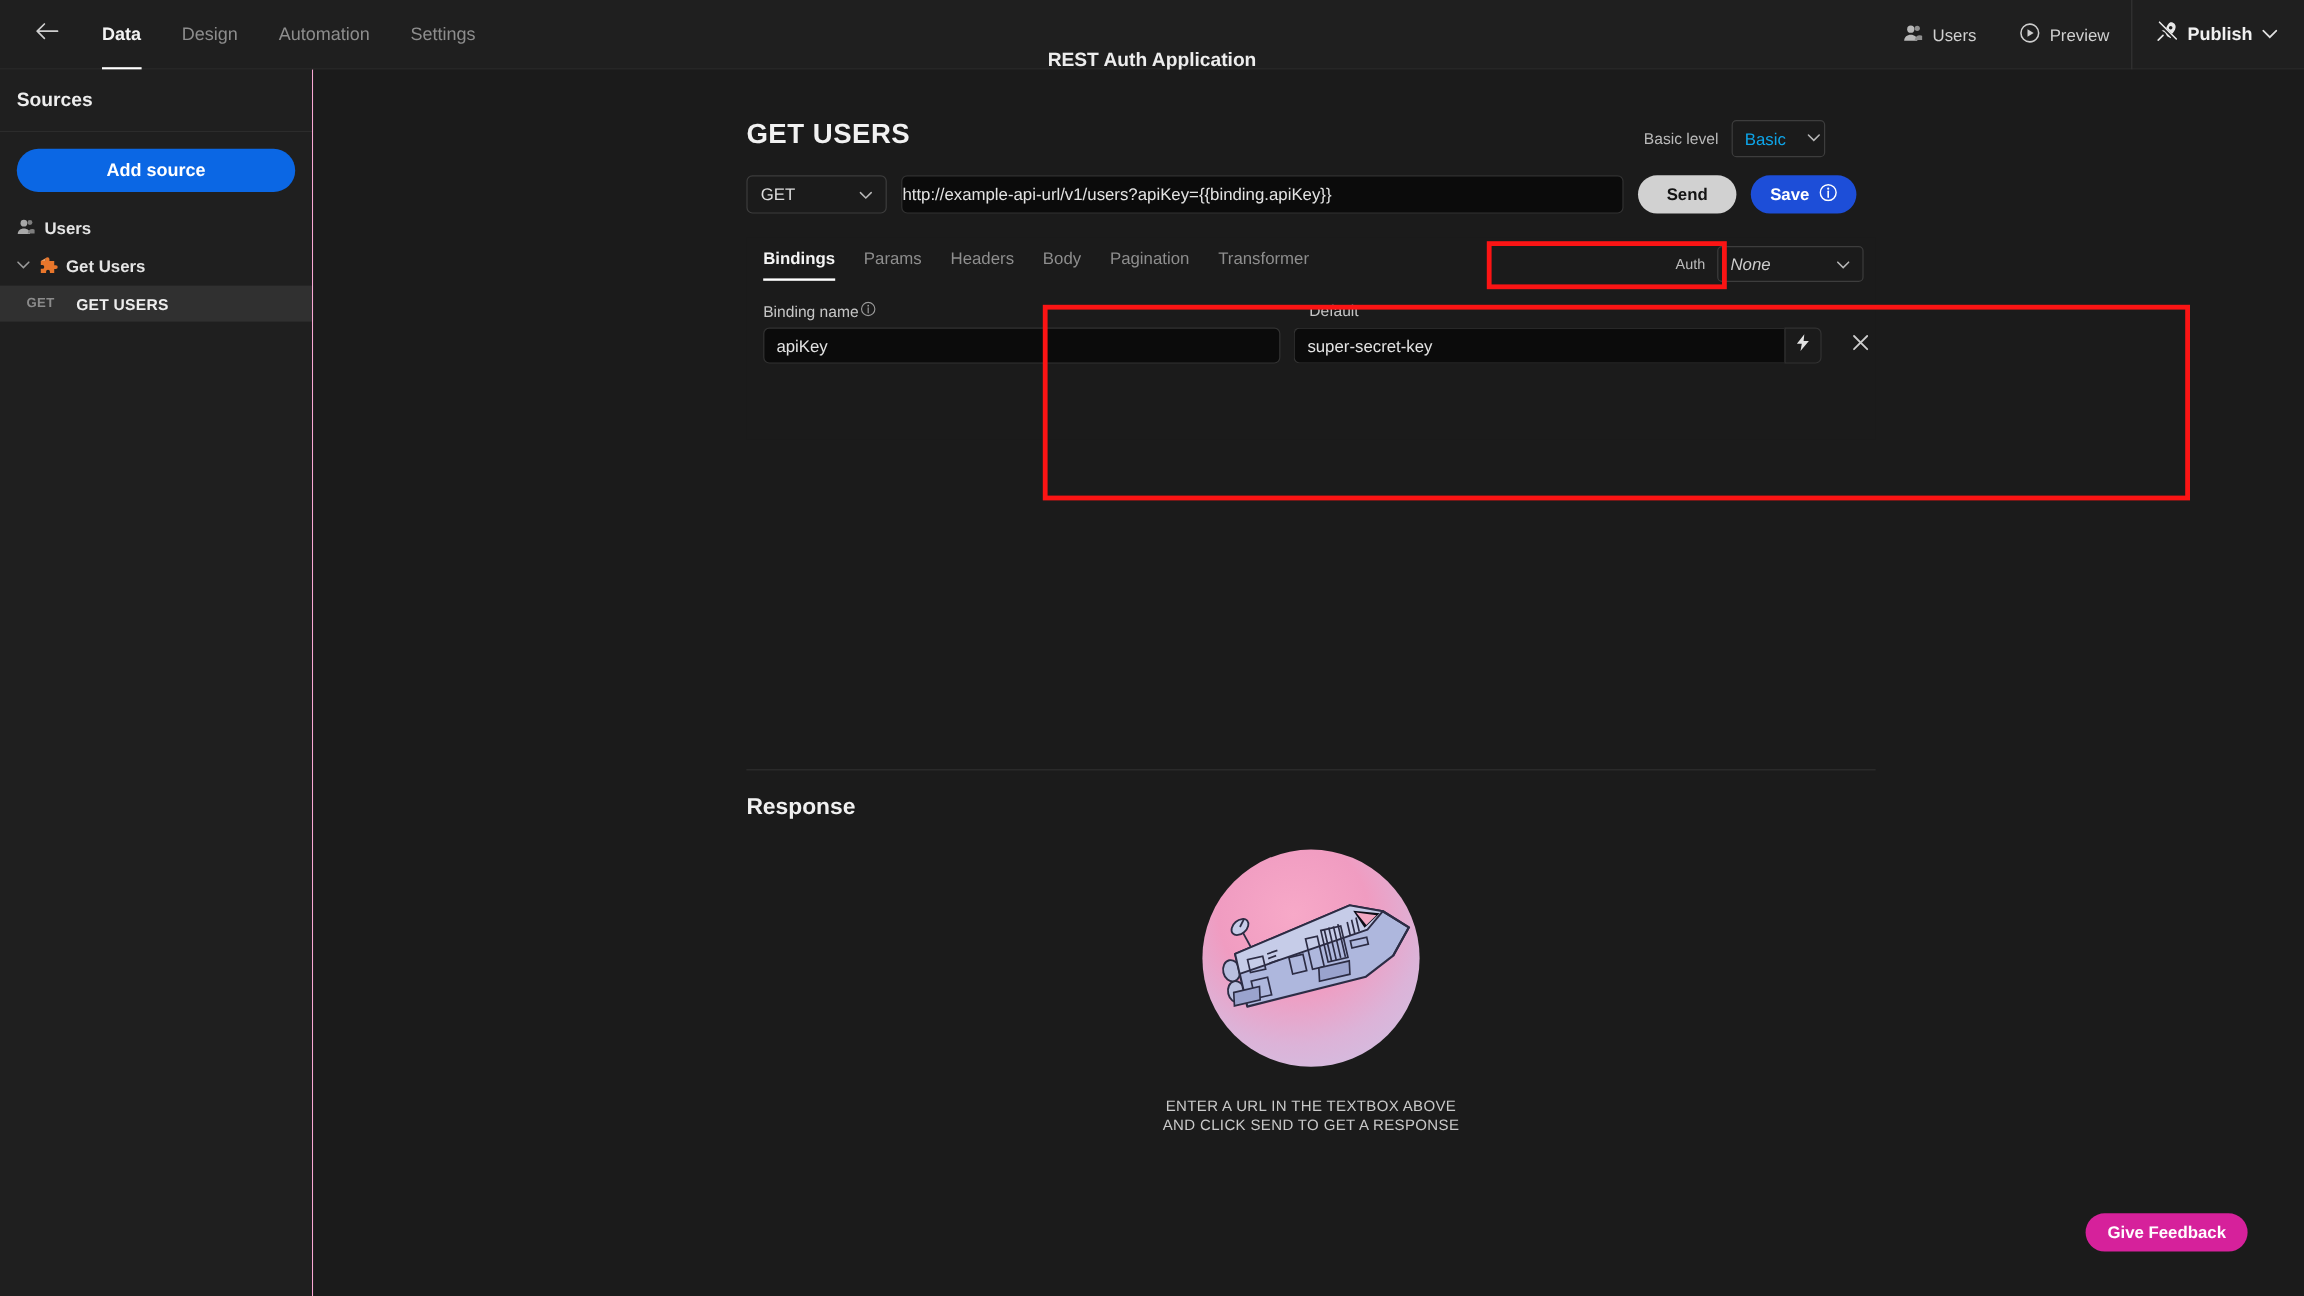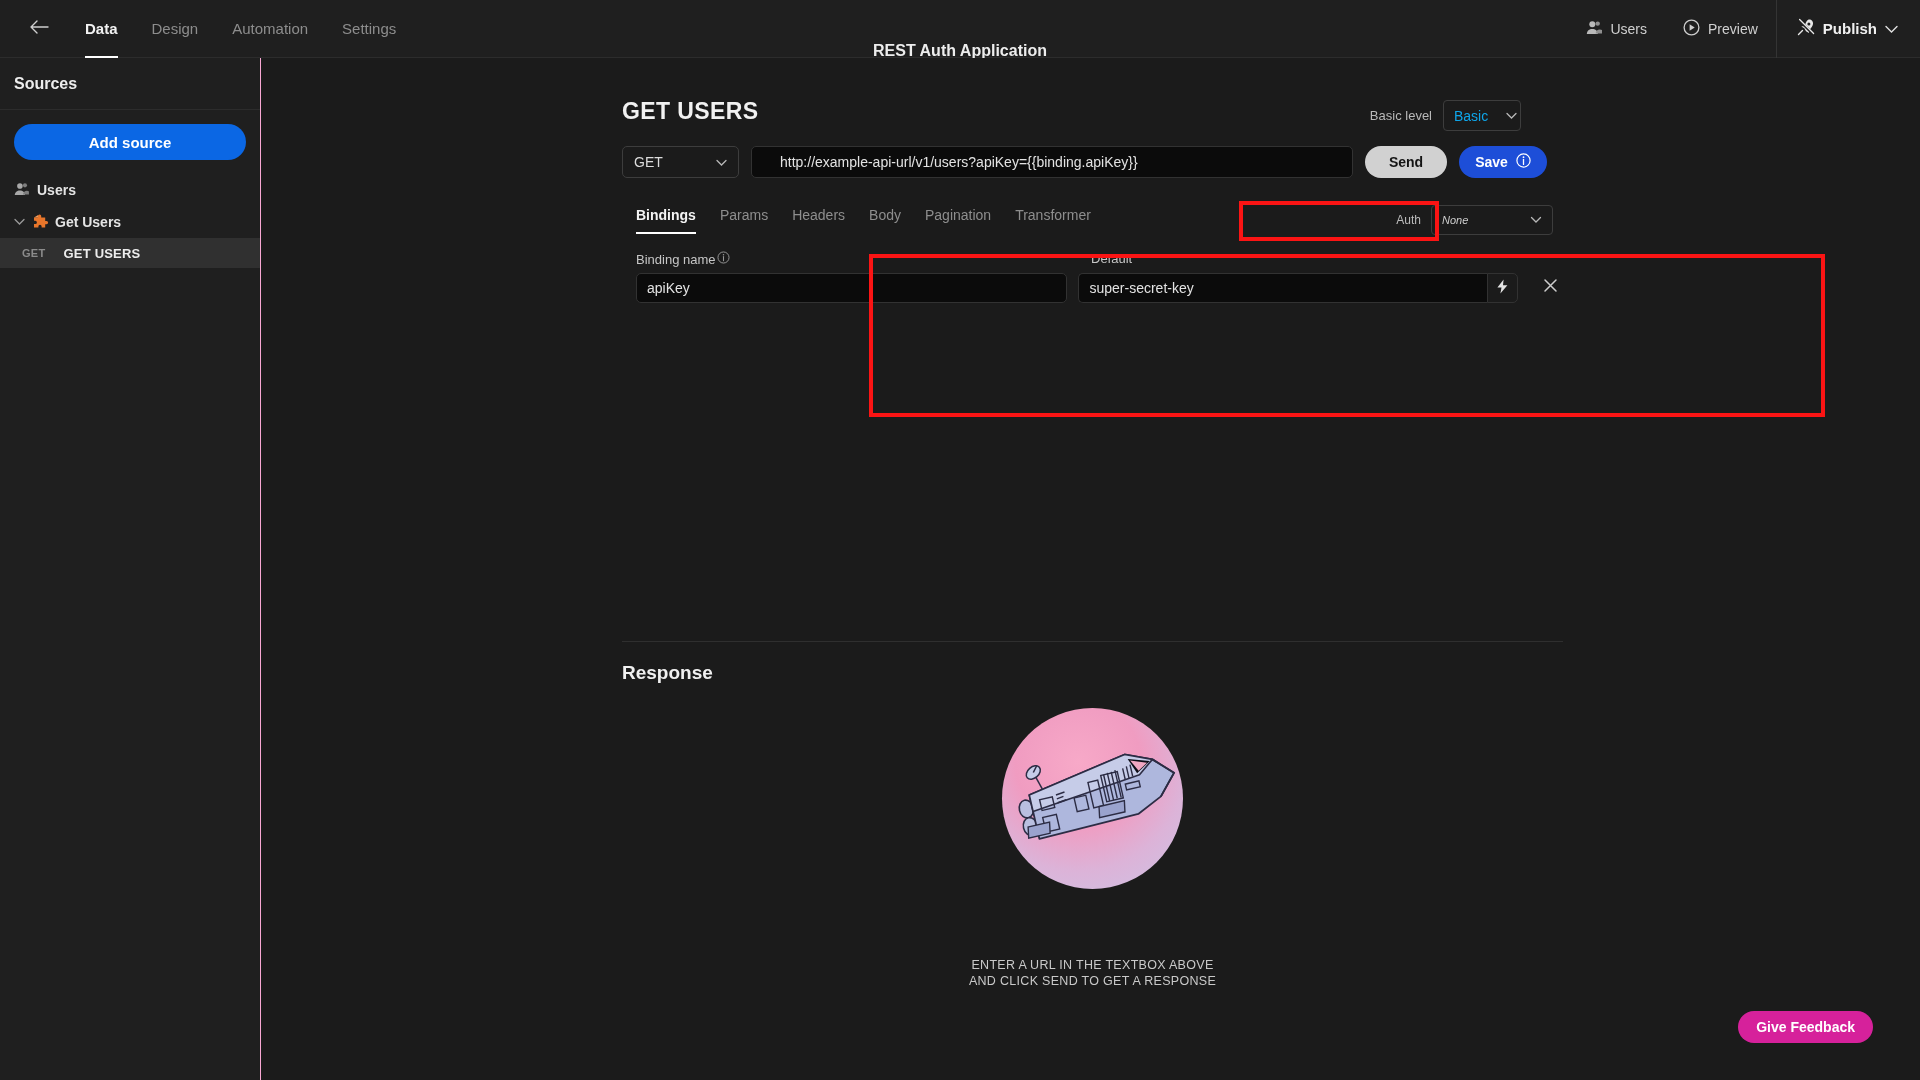--- a/index.html
+++ b/index.html
@@ -128,21 +128,21 @@
     width: 117px; height: 32px;
     border: 1px solid #3d3d3d; border-radius: 5px;
     background: #1b1b1b;
     display: flex; align-items: center; justify-content: space-between;
     padding: 0 11px; cursor: pointer;
     font-size: 14px; color: #dcdcdc;
   }
   .url-input {
     width: 602px; height: 32px;
     background: #0b0b0b; border: 1px solid #323232; border-radius: 5px;
-    display: flex; align-items: center; padding: 0 28px;
+    display: flex; align-items: center; padding: 0 0;
     font-size: 14px; color: #e3e3e3; cursor: text;
     white-space: nowrap; overflow: hidden;
   }
   .btn-send {
     width: 82px; height: 32px; border-radius: 16px;
     background: #d1d1d1; color: #141414;
     font-size: 14px; font-weight: bold;
     display: flex; align-items: center; justify-content: center;
     cursor: pointer; border: none;
     font-family: "Liberation Sans", sans-serif;
@@ -179,21 +179,21 @@
   .auth-wrap {
     position: absolute; right: 10px; top: 7px;
     display: flex; align-items: center; gap: 10px;
   }
   .auth-lbl { font-size: 12px; color: #bcbcbc; }
   .auth-sel {
     width: 122px; height: 30px;
     border: 1px solid #3d3d3d; border-radius: 4px;
     background: #1b1b1b; display: flex; align-items: center;
     justify-content: space-between; padding: 0 10px; cursor: pointer;
-    font-size: 11px; color: #cdcdcd; font-style: italic;
+    font-size: 14px; color: #cdcdcd; font-style: italic;
   }
   .labels-row {
     display: flex; padding-left: 14px; margin-top: 9px;
   }
   .lbl-bind { width: 455px; display: flex; align-items: center; gap: 1px;
     font-size: 13px; color: #c6c6c6; }
   .lbl-def { font-size: 13px; color: #c6c6c6; }
   .fields-row {
     display: flex; align-items: center; padding-left: 14px; margin-top: 6px; gap: 11px;
   }
@@ -236,21 +236,21 @@
     position: absolute; left: 361px; top: 583px;
     width: 941px; height: 1px; background: #2f2f2f;
   }
   .response-title {
     position: absolute; left: 361px; top: 604px;
     font-size: 19px; font-weight: bold; color: #f0f0f0;
   }
   .empty-state {
     position: absolute; left: 361px; top: 650px;
     width: 941px;
-    display: flex; flex-direction: column; align-items: center; gap: 43px;
+    display: flex; flex-direction: column; align-items: center;
   }
   .ship-circle {
     width: 181px; height: 181px; border-radius: 50%;
     background: radial-gradient(circle at 42% 30%, #f7a9c8 0%, #f09cc1 38%, #dcb3d8 66%, #cdc4e6 100%);
     display: flex; align-items: center; justify-content: center;
     position: relative;
   }
   .ship-svg { position: absolute; left: 0; top: 0; }
   .empty-cap {
     margin-top: 26px; text-align: center;

